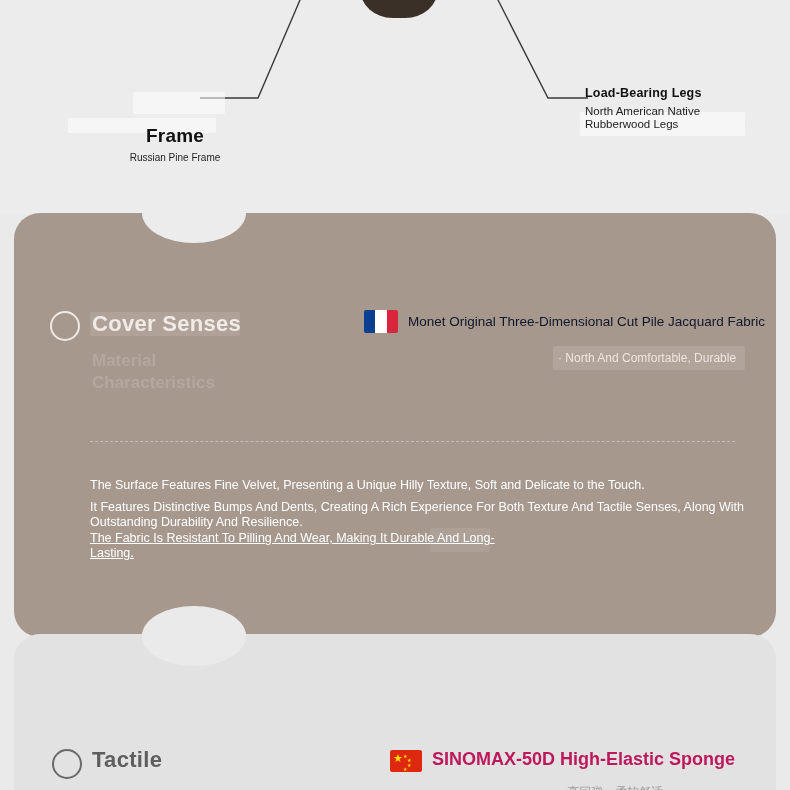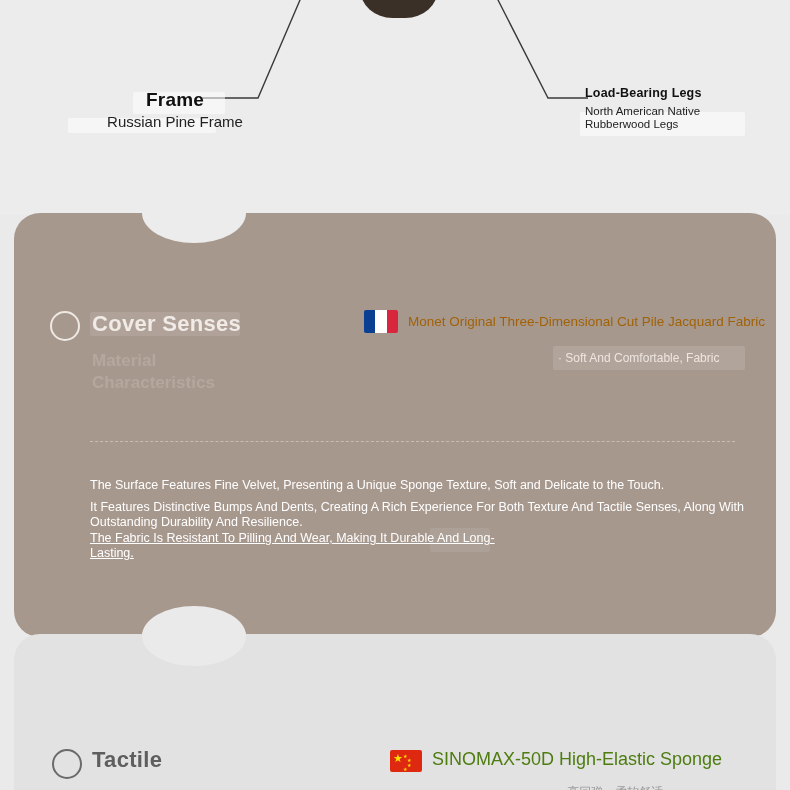--- a/index.html
+++ b/index.html
@@ -54,23 +54,24 @@
 
   .frame-callout {
     left: 70px;
     top: 88px;
     text-align: center;
     width: 210px;
   }
   .frame-callout .callout-title {
     font-size: 19px;
     line-height: 24px;
+    margin-top: 36px;
   }
   .frame-callout .callout-sub {
-    font-size: 15px;
+    font-size: 10px;
     line-height: 16px;
     margin-top: 2px;
   }
 
   .legs-callout {
     left: 585px;
     top: 86px;
     width: 200px;
   }
   .legs-callout .callout-title {
@@ -170,21 +171,21 @@
   .flag-fr .s { flex: 1 1 auto; height: 100%; }
   .flag-fr .s1 { background: #0b3f91; }
   .flag-fr .s2 { background: #ffffff; }
   .flag-fr .s3 { background: #d7263d; }
 
   .spec-main {
     position: absolute;
     left: 408px;
     top: 314px;
     font-size: 13.5px;
-    color: #a16207;
+    color: #0f172a;
     white-space: nowrap;
   }
   .spec-note {
     position: absolute;
     left: 558px;
     top: 351px;
     font-size: 12px;
     color: #efe6e0;
     white-space: nowrap;
   }
@@ -247,22 +248,23 @@
   .flag-cn .star-s1 { left: 13px; top: 2px; font-size: 5px; }
   .flag-cn .star-s2 { left: 17px; top: 6px; font-size: 5px; }
   .flag-cn .star-s3 { left: 17px; top: 11px; font-size: 5px; }
   .flag-cn .star-s4 { left: 13px; top: 15px; font-size: 5px; }
 
   .filling-spec {
     position: absolute;
     left: 432px;
     top: 749px;
     font-size: 18px;
-    color: #4d7c0f;
+    color: #be185d;
     white-space: nowrap;
+    font-weight: bold;
   }
   .filling-note {
     position: absolute;
     left: 560px;
     top: 784px;
     font-size: 12px;
     color: #9a9a9a;
     white-space: nowrap;
   }
 </style>
@@ -305,25 +307,25 @@
 <div class="section-subtitle" style="white-space:pre-line;">Material
 Characteristics</div>
 
 <div class="flag flag-fr">
   <div class="s s1"></div>
     <div class="s s2"></div>
     <div class="s s3"></div>
 </div>
 <div class="spec-main">Monet Original Three-Dimensional Cut Pile Jacquard Fabric</div>
 <div class="hl" style="left:553px; top:346px; width:192px; height:24px; background:rgba(255,255,255,0.12);"></div>
-<div class="spec-note">· Soft And Comfortable, Fabric</div>
+<div class="spec-note">· North And Comfortable, Durable</div>
 
 <div class="divider"></div>
 
-<div class="body-text bt1">The Surface Features Fine Velvet, Presenting a Unique Sponge Texture, Soft and Delicate to the Touch.</div>
+<div class="body-text bt1">The Surface Features Fine Velvet, Presenting a Unique Hilly Texture, Soft and Delicate to the Touch.</div>
 <div class="body-text bt2">It Features Distinctive Bumps And Dents, Creating A Rich Experience For Both Texture And Tactile Senses, Along With Outstanding Durability And Resilience.</div>
 <div class="hl" style="left:430px; top:528px; width:60px; height:24px; background:rgba(255,255,255,0.08);"></div>
 <div class="body-text bt3">The Fabric Is Resistant To Pilling And Wear, Making It Durable And Long-Lasting.</div>
 
 <div class="card card-filling">
   <div class="bump bump-top" style="background:#eaeaea; left:128px; top:-28px;"></div>
 </div>
 
 <div class="ring ring-filling"></div>
 <div class="section-title title-filling">Tactile</div>

